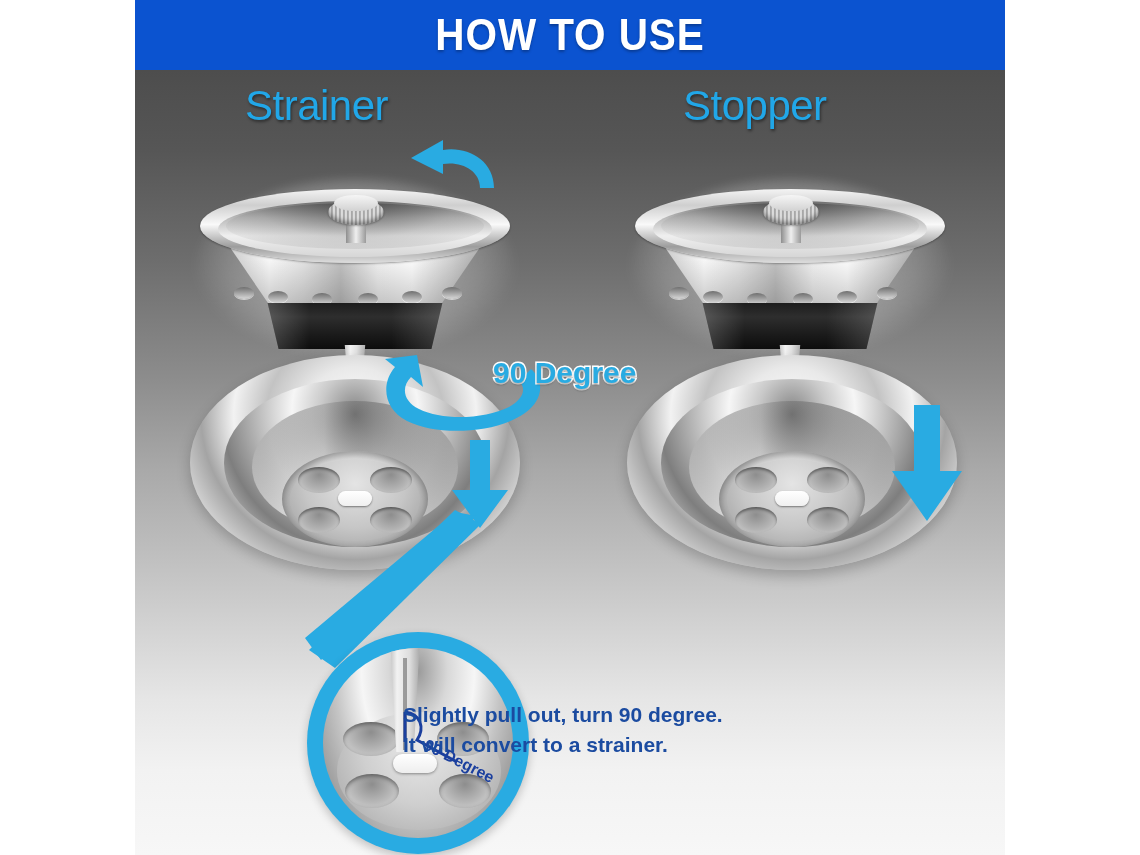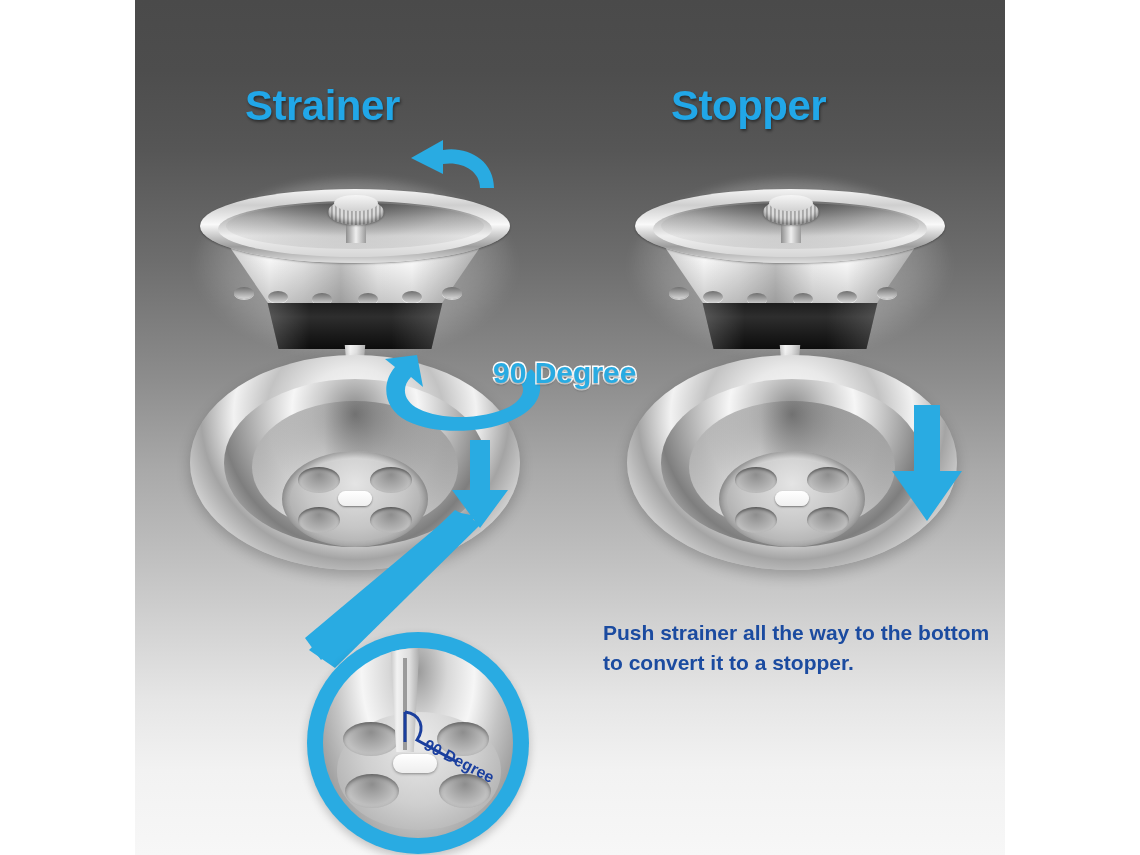--- a/index.html
+++ b/index.html
@@ -27,26 +27,26 @@
     display:flex;align-items:center;justify-content:center;
     color:#ffffff;font-size:44px;font-weight:bold;
     letter-spacing:1px;
     font-family:"Liberation Sans Narrow","Liberation Sans",sans-serif;
     transform:scaleX(.92);
     text-shadow:0 2px 3px rgba(0,0,0,.28);
   }
 
   
   .col-title{
-    position:absolute;font-size:42px;font-weight:bold;color:#21a7e8;
+    position:absolute;font-size:42px;font-weight:normal;color:#21a7e8;
     letter-spacing:-.5px;text-shadow:1px 2px 3px rgba(0,0,0,.45);
     white-space:nowrap;
   }
   #title-strainer{left:110px;top:82px;}
-  #title-stopper{left:536px;top:82px;}
+  #title-stopper{left:548px;top:82px;}
 
   
   .strainer{position:absolute;width:310px;height:205px;}
   #strainer-left{left:65px;top:185px;}
   #strainer-right{left:500px;top:185px;}
 
   .str-glow{
     position:absolute;left:-6px;top:-6px;width:322px;height:180px;
     border-radius:50%/50%;
     background:radial-gradient(ellipse at 50% 45%,rgba(255,255,255,.55) 0%,rgba(255,255,255,.18) 55%,rgba(255,255,255,0) 72%);
@@ -375,25 +375,28 @@
         <div class="mag-stem"></div>
         <div class="mag-stem-split"></div>
         <svg class="mag-angle" width="70" height="70" viewBox="0 0 70 70">
           <path d="M10,4 C26,6 30,20 22,32 L62,54" fill="none" stroke="#1b3f9e" stroke-width="3"></path>
           <path d="M10,4 L10,34" fill="none" stroke="#1b3f9e" stroke-width="3"></path>
         </svg>
         <div id="mag-90-label">90 Degree</div>
       </div>
     </div>
 
-    <div class="caption" id="caption-stopper">
-      <div>Push strainer all the way to the bottom</div>
-      <div>to convert it to a stopper.</div>
-    </div>
-
+
+    <div class="caption" id="caption-strainer">
+      <div>Slightly pull out, turn 90 degree.</div>
+      <div>It will convert to a strainer.</div>
+    </div>
 
     <div id="brand">
     </div>
 
   </div>
 
+  <div class="banner">
+    <div class="banner-title">HOW TO USE</div>
+  </div>
 
 </div>
 
 </body></html>

